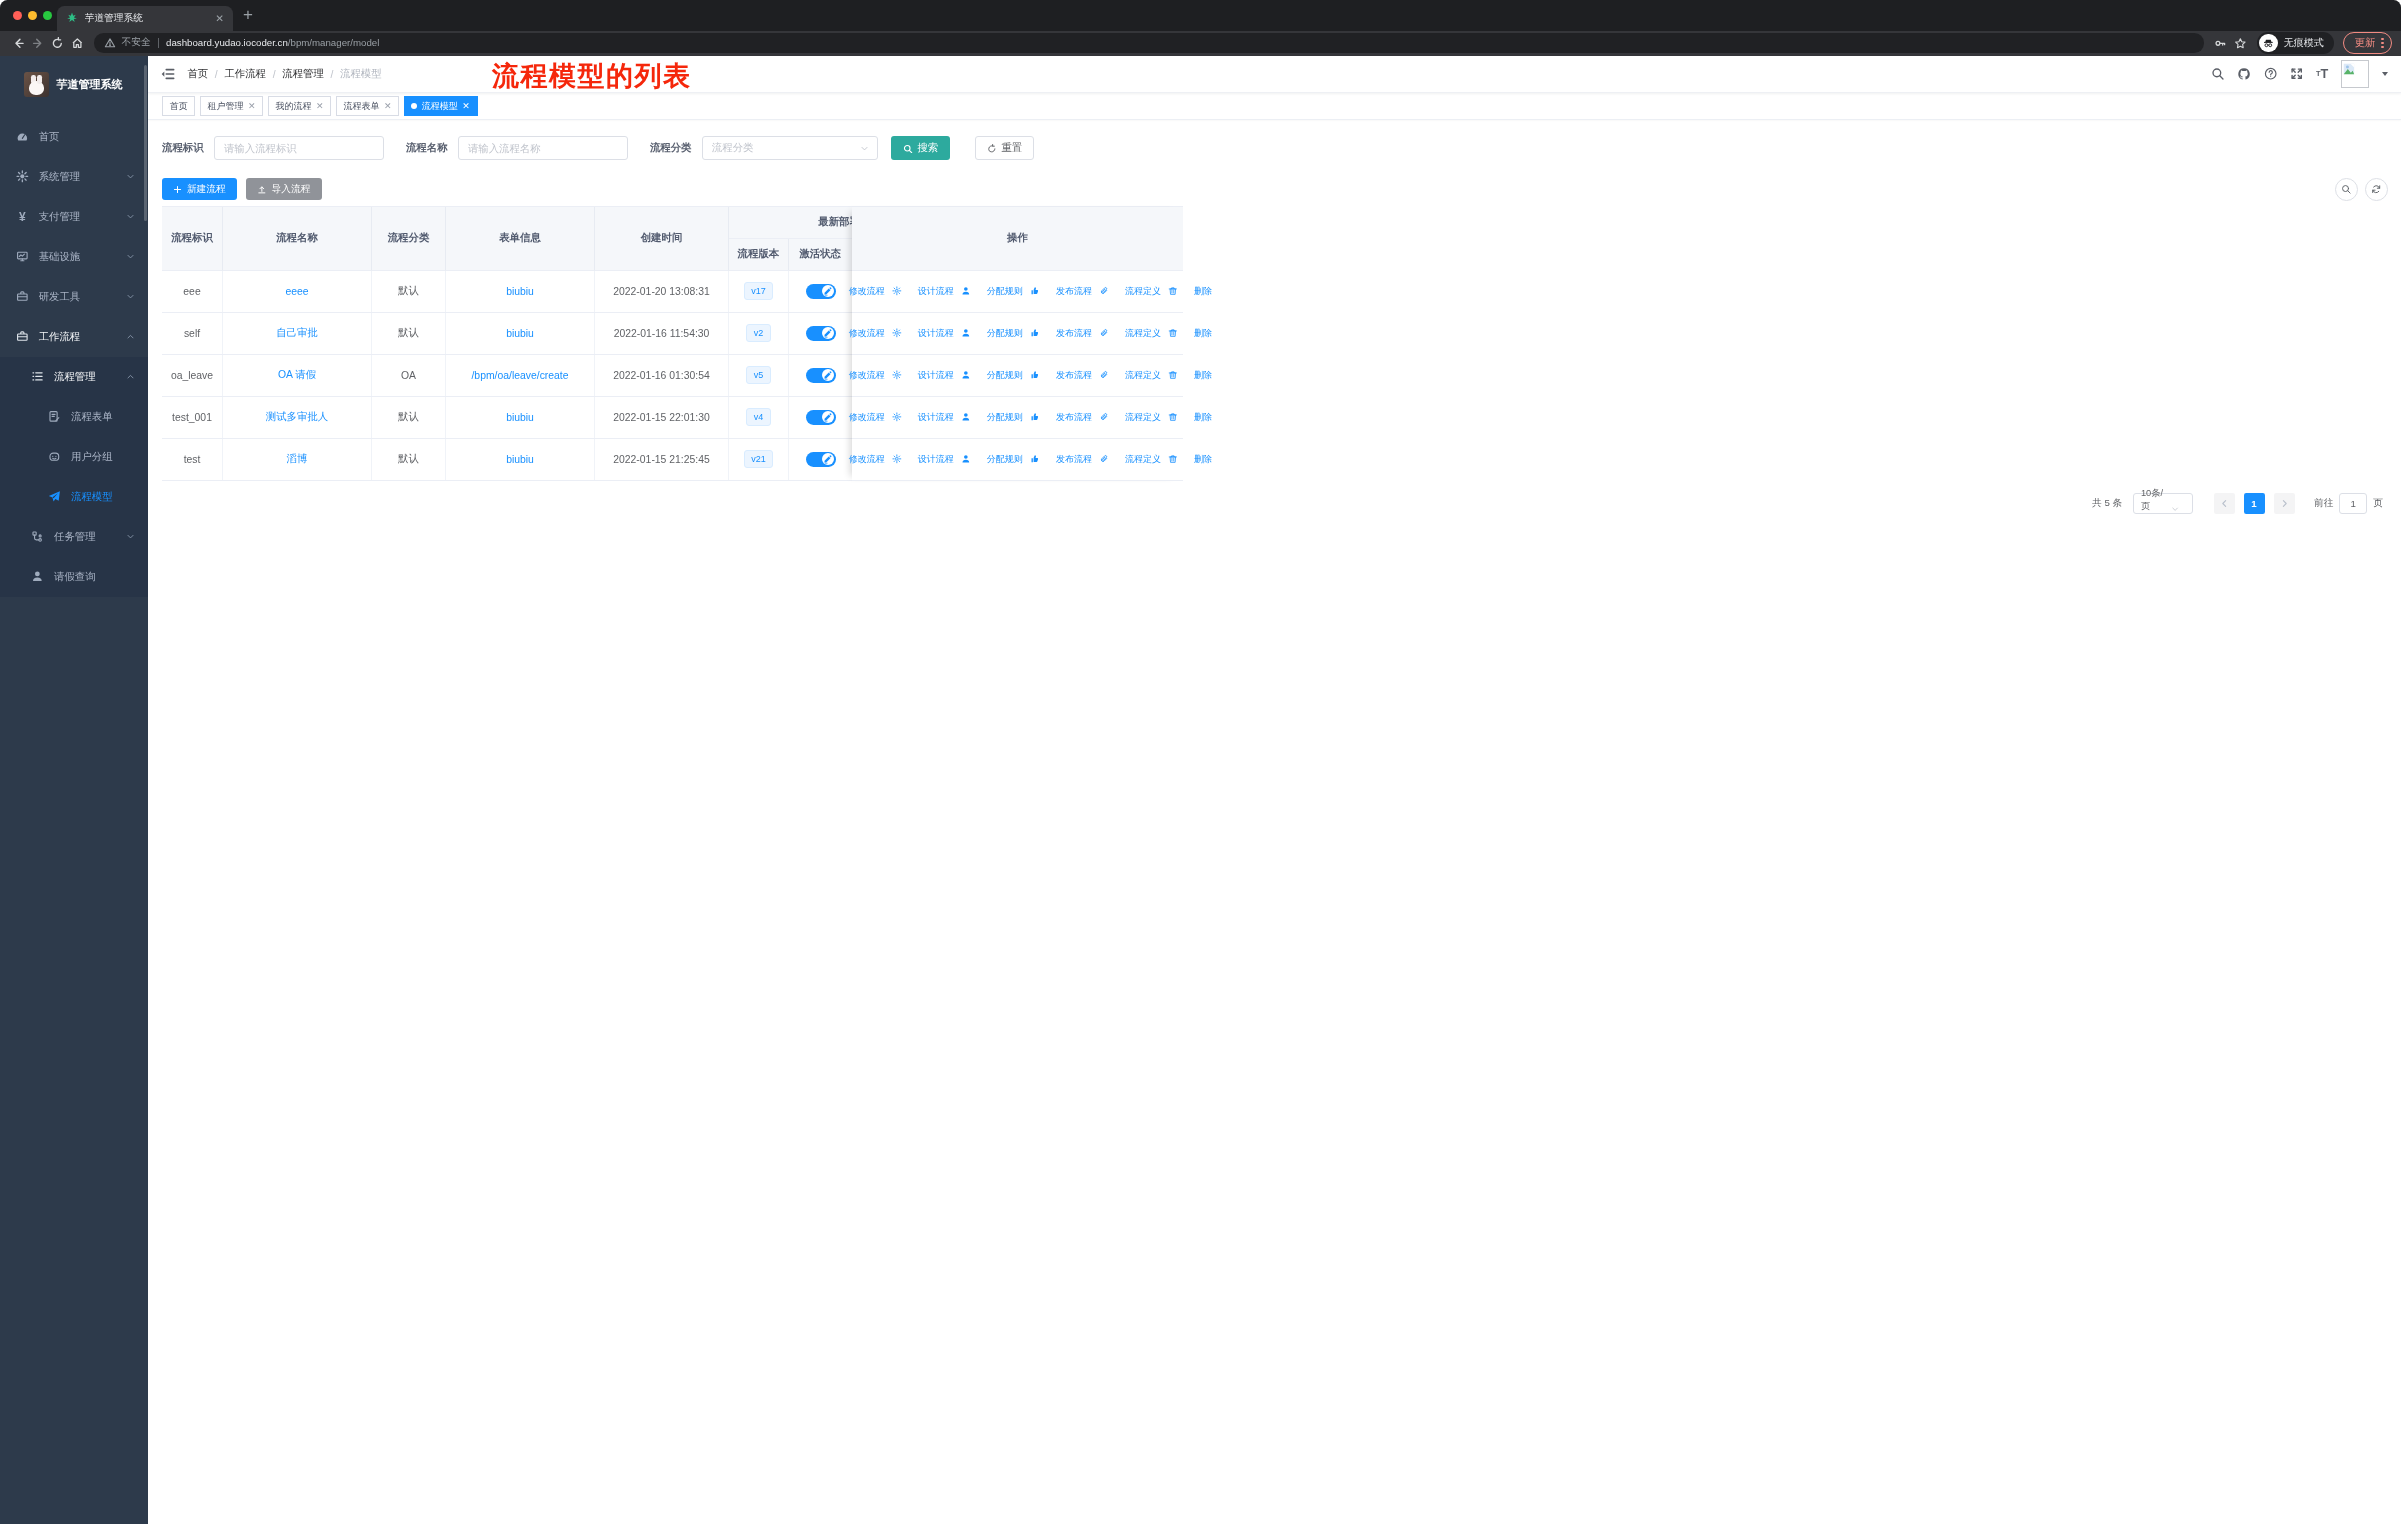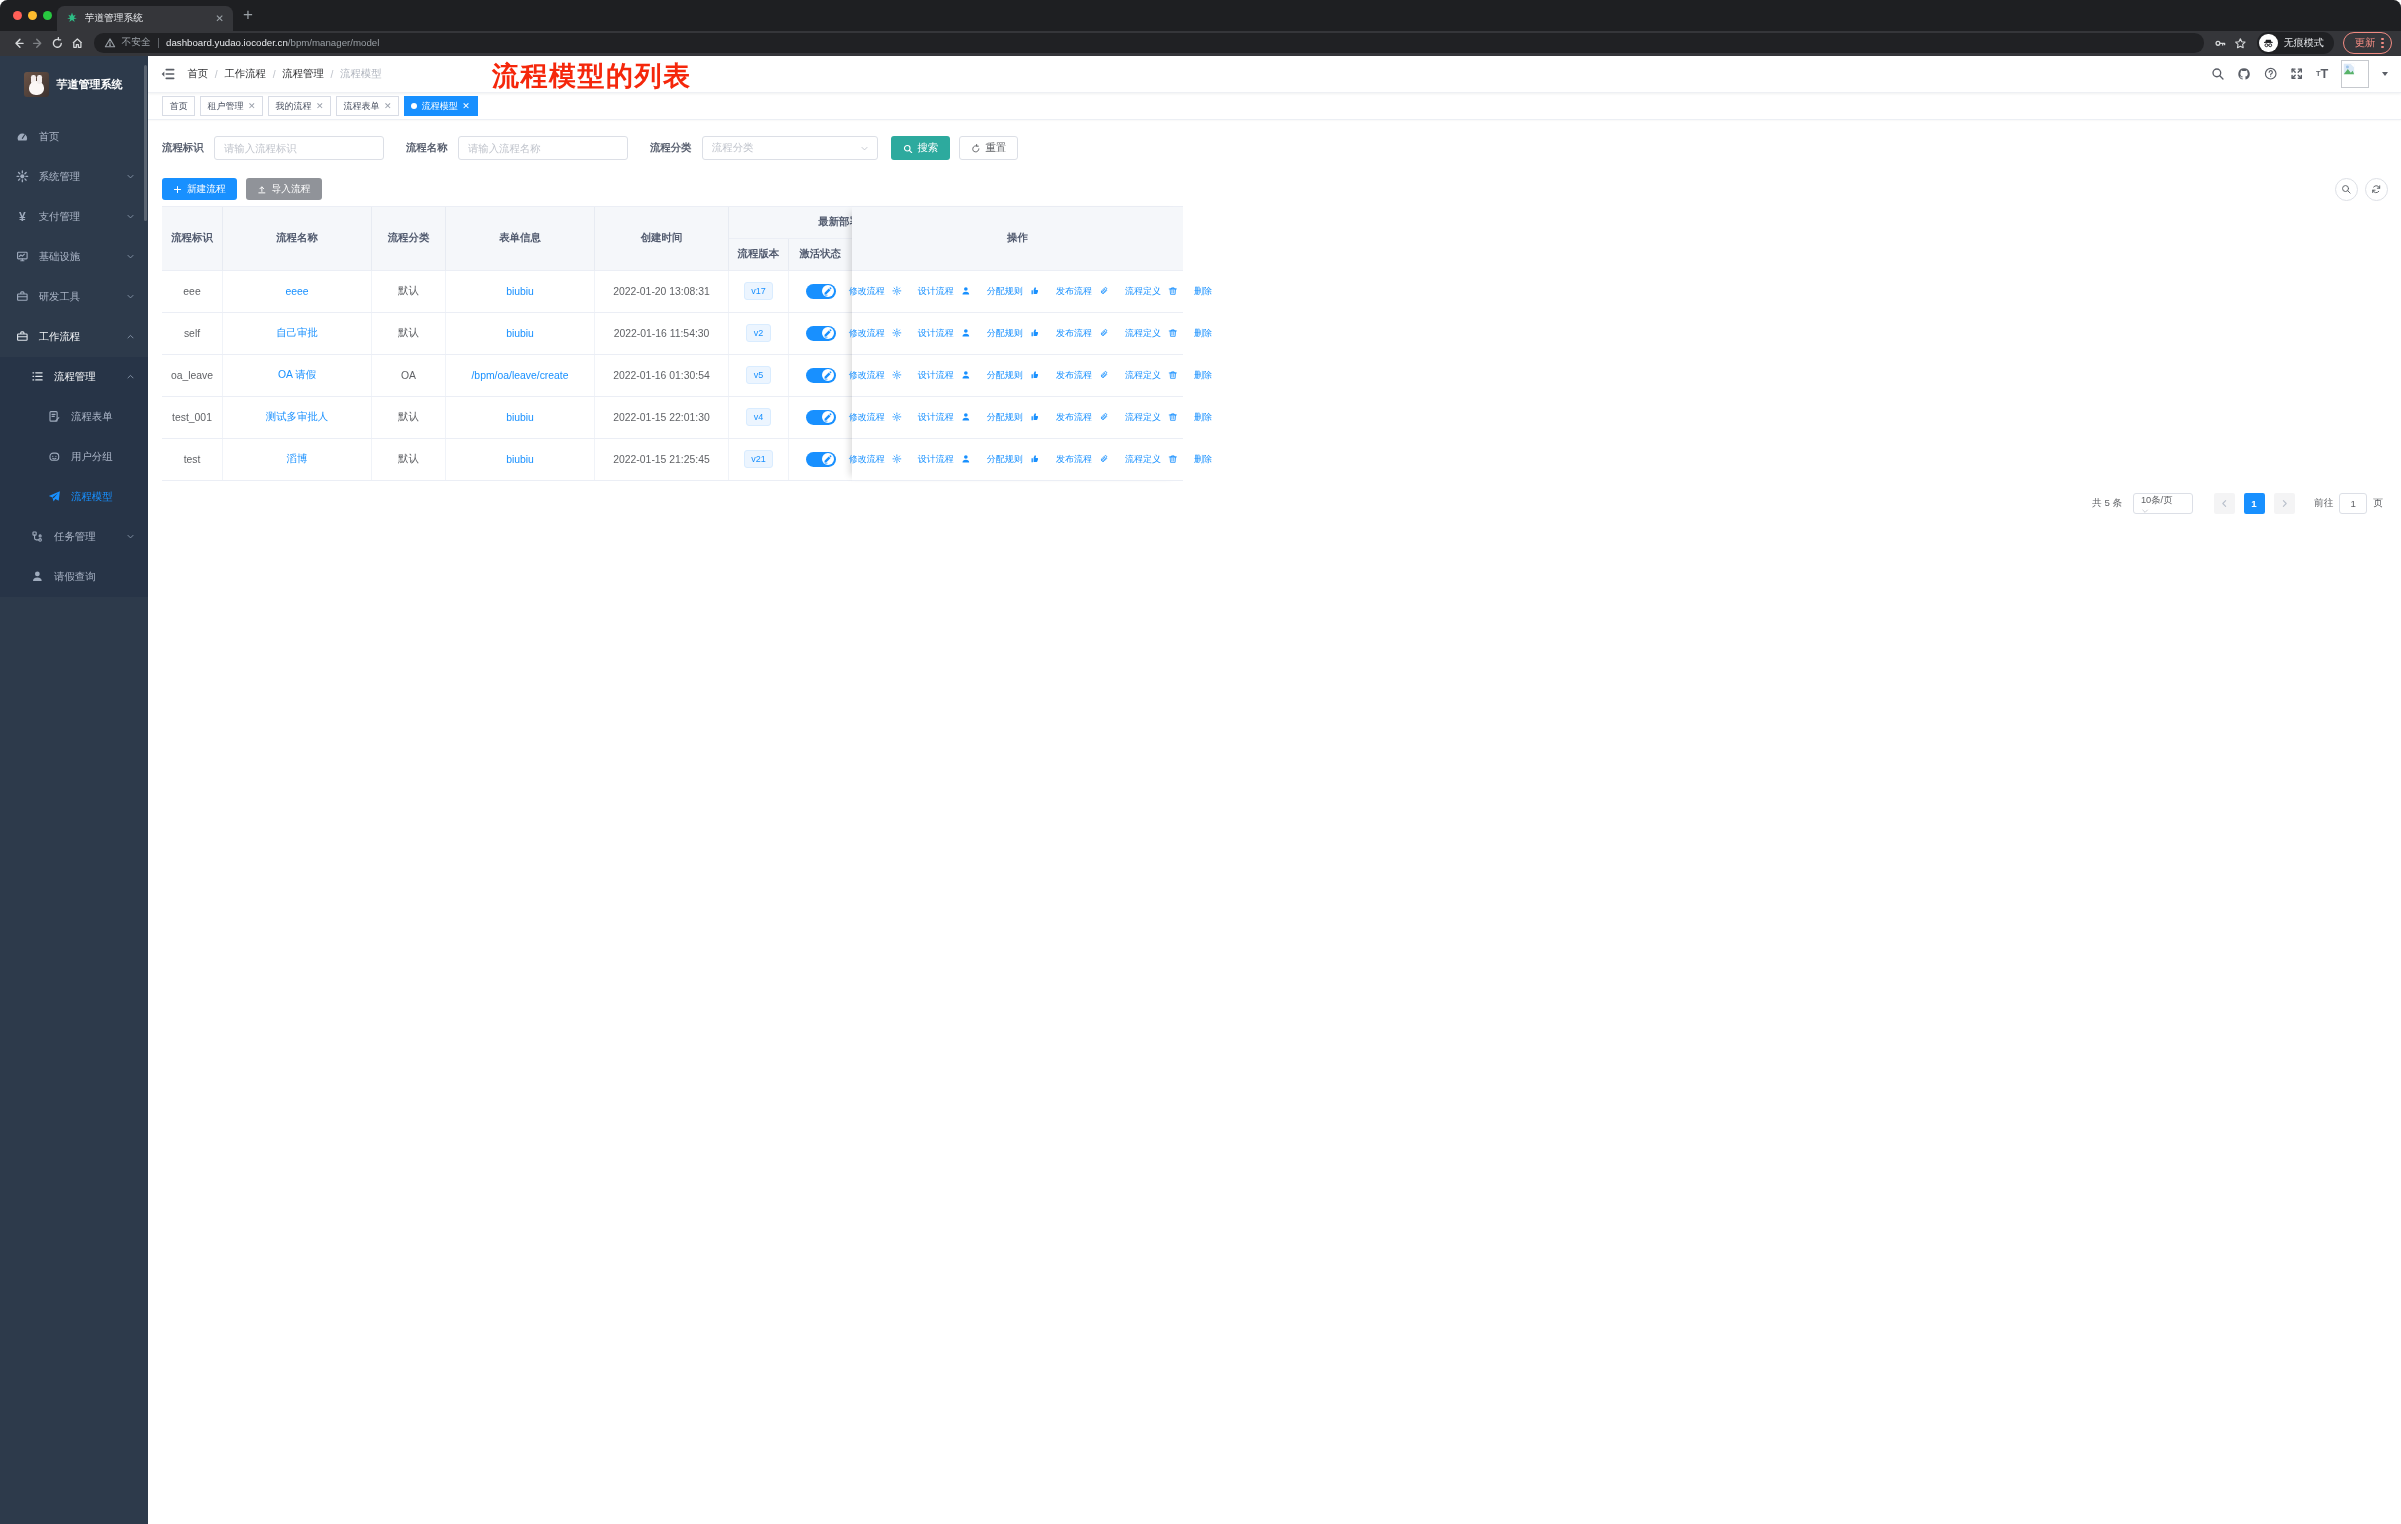--- a/index.html
+++ b/index.html
@@ -96,21 +96,21 @@
   .f-input{width:170px;height:24px;border:0.7px solid #dcdfe6;border-radius:3px;padding:0 9px;font-size:10.4px;
     color:#606266;font-family:inherit;outline:none;}
   .f-input::placeholder{color:#c0c4cc;}
   .f-select{width:176px;height:24px;border:0.7px solid #dcdfe6;border-radius:3px;display:flex;align-items:center;
     padding:0 7.4px 0 9px;color:#c0c4cc;cursor:pointer;}
   .f-select .ph{flex:1;}
   .f-gap{width:22px;flex:none;}
   .btn{height:24px;display:inline-flex;align-items:center;gap:4.5px;padding:0 11px;border-radius:3px;
     font-size:10.4px;cursor:pointer;border:0.7px solid transparent;white-space:nowrap;}
   .btn-search{background:var(--teal);color:#fff;margin-left:13.4px;}
-  .btn-reset{background:#fff;border-color:#dcdfe6;color:#606266;margin-left:9px;}
+  .btn-reset{background:#fff;border-color:#dcdfe6;color:#606266;margin-left:25px;}
 
   
   .toolbar-row{display:flex;align-items:center;margin:18px 0 0 14px;height:22px;position:relative;}
   .btn-sm{height:22px;font-size:9.7px;padding:0 10.4px;}
   .btn-create{background:var(--blue);color:#fff;}
   .btn-import{background:#909399;color:#fff;margin-left:9px;}
   .mini-circles{position:absolute;right:13.4px;top:-0.7px;display:flex;gap:6.7px;}
   .mini-btn{width:23px;height:23px;border-radius:50%;border:0.7px solid #dde0e6;background:#fff;color:#5f6368;
     display:flex;align-items:center;justify-content:center;cursor:pointer;}
 
@@ -134,22 +134,22 @@
   .switch::after{content:"";position:absolute;right:1.5px;top:1.5px;width:12px;height:12px;border-radius:50%;background:#fff;}
   .fixed-col{position:absolute;top:0;right:0;bottom:0;width:331px;background:#fff;
     box-shadow:-6.7px 0 7.4px -4.5px rgba(0,0,0,.16);}
   .fixed-head{height:64px;background:var(--hdr-bg);display:flex;align-items:center;justify-content:center;
     color:var(--hdr-text);font-weight:600;border-bottom:0.7px solid var(--border);}
   .fixed-row{height:42px;border-bottom:0.7px solid var(--border);display:flex;align-items:center;justify-content:center;gap:7.4px;padding:0 4.5px;}
   .act{display:inline-flex;align-items:center;gap:16px;color:var(--blue);font-size:9px;white-space:nowrap;}
 
   
   .pagination{display:flex;align-items:center;justify-content:flex-end;margin:12.7px 18px 0 0;font-size:9.7px;color:#606266;}
-  .pg-select{width:60px;height:21px;border:0.7px solid #dcdfe6;border-radius:3px;display:flex;align-items:flex-start;
-    padding:0 4.5px 0 7.4px;margin-left:10.4px;cursor:pointer;flex-direction:column;}
+  .pg-select{width:60px;height:21px;border:0.7px solid #dcdfe6;border-radius:3px;display:flex;align-items:flex-end;
+    padding:0 4.5px 0 7.4px;margin-left:10.4px;cursor:pointer;}
   .pg-select span{flex:1;font-size:9.3px;}
   .pg-btn{width:21px;height:21px;border-radius:2.2px;background:#f4f4f5;color:#b9c0cc;display:flex;
     align-items:center;justify-content:center;cursor:pointer;}
   .pg-prev{margin-left:21px;} .pg-next{margin-left:9px;}
   .pg-page{width:21px;height:21px;border-radius:2.2px;background:var(--blue);color:#fff;font-weight:600;
     display:flex;align-items:center;justify-content:center;margin-left:9px;cursor:pointer;}
   .pg-goto{margin-left:19.4px;}
   .pg-input{width:28px;height:21px;border:0.7px solid #dcdfe6;border-radius:3px;text-align:center;margin:0 6px;
     font-size:9.7px;color:#606266;font-family:inherit;outline:none;}
 </style>

